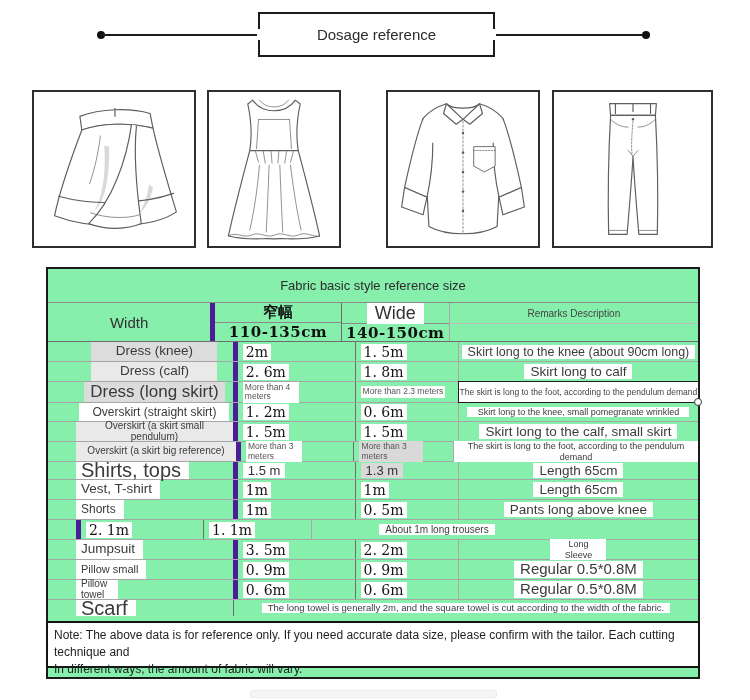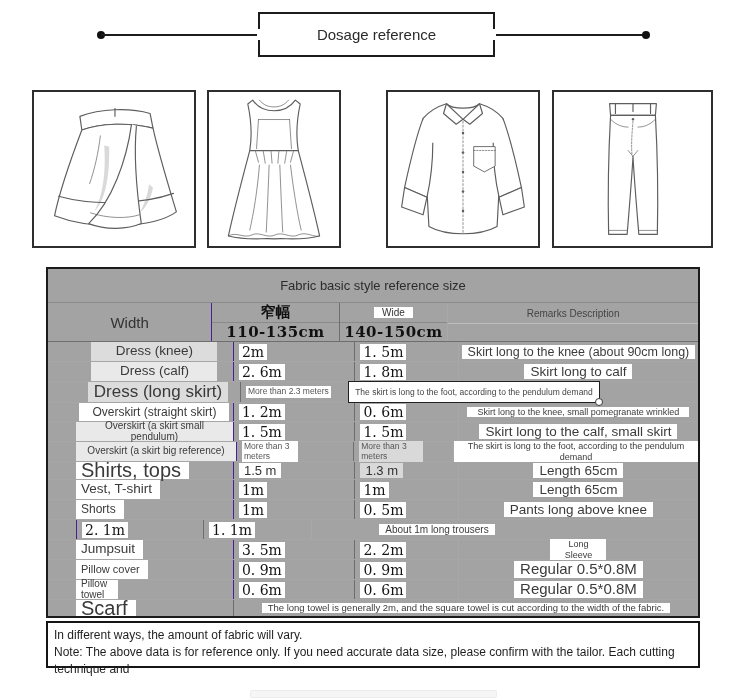--- a/index.html
+++ b/index.html
@@ -20,42 +20,42 @@
 
   
   .ibox{position:absolute;top:90px;height:158px;border:2px solid #2e2e2e;box-sizing:border-box;background:#fff;}
   .ibox svg{display:block;width:100%;height:100%;}
   .ln{fill:none;stroke:#5e5e5e;stroke-width:1.2;stroke-linejoin:round;stroke-linecap:round;}
   .fw{fill:#fff;stroke:#5e5e5e;stroke-width:1.2;stroke-linejoin:round;}
   .thin{stroke-width:0.7;}
   .shade{fill:#d9d9d9;stroke:none;}
 
   
-  #tbl{position:absolute;left:46px;top:267px;width:654px;height:351px;border:2px solid #1b1b1b;
-       box-sizing:border-box;background:#a3a3a3;}
+  #tbl{position:absolute;left:46px;top:267px;width:654px;height:412px;border:2px solid #1b1b1b;
+       box-sizing:border-box;background:#86efac;}
   .title-row{height:34px;border-bottom:1px solid #8a8a8a;display:flex;align-items:center;
        justify-content:center;font-size:13px;color:#2c2c2c;box-sizing:border-box;}
   .trow{display:flex;box-sizing:border-box;border-bottom:1px solid #a6a6a6;position:relative;padding-left:28px;}
   .trow.last{border-bottom:none;}
   .c{box-sizing:border-box;position:relative;display:flex;align-items:center;overflow:visible;}
   .c1{width:164px;}
-  .c2{width:127px;border-left:1px solid #4c1d95;}
+  .c2{width:127px;border-left:5px solid #4c1d95;}
   .c3{width:108px;border-left:1px solid #6e6e6e;}
   .c4{width:251px;border-left:1px solid #a8a8a8;justify-content:center;}
   .cspan{width:486px;border-left:1px solid #6e6e6e;display:flex;align-items:center;justify-content:center;box-sizing:border-box;}
 
   
   .hdrblk{display:flex;height:39px;border-bottom:1px solid #6e6e6e;box-sizing:border-box;}
   .hdrblk .c1{justify-content:center;font-size:15px;color:#333;}
   .hc{display:flex;flex-direction:column;align-items:stretch;}
   .hc .top{height:21px;border-bottom:1px solid #8a8a8a;display:flex;align-items:center;justify-content:center;box-sizing:border-box;}
   .hc .bot{flex:1;display:flex;align-items:center;justify-content:center;}
   .cjk{font-family:"DejaVu Sans",sans-serif;font-weight:bold;font-size:15px;color:#111;}
   .rng{font-family:"DejaVu Serif","Liberation Serif",serif;font-weight:bold;font-size:15px;color:#111;letter-spacing:.5px;}
-  .widehdr{font-size:10px;color:#333;background:#fff;padding:0 8px;}
+  .widehdr{font-size:18px;color:#333;background:#fff;padding:0 8px;}
   .remhdr{font-size:10px;color:#444;}
 
   
   .lab{display:inline-flex;align-items:center;justify-content:center;color:#3a3a3a;
        position:relative;z-index:2;box-sizing:border-box;line-height:1.05;}
   .labC{min-width:126px;margin:0 auto;height:100%;text-align:center;padding:0 6px;}
   .labL{background:#fff;padding:0 8px 0 5px;height:100%;text-align:left;}
   .hl{background:#dcdcdc;} .hl2{background:#e9e9e9;} .wht{background:#fff;}
   .fs17{font-size:17px;} .fs16{font-size:20px;} .fs14{font-size:13.5px;} .fs12{font-size:12px;}
   .fs11{font-size:11px;} .fs10{font-size:10px;}
@@ -229,20 +229,23 @@
         </div>
       <div class="c c4">
           <span class="rem r135">Skirt long to calf</span>
         </div>
     </div>
 
     <div class="trow" style="height:21px;">
       <div class="c c1">
           <span class="lab labC hl fs17" style="min-width:140px;">Dress (long skirt)</span>
         </div>
+      <div class="c c2">
+          <span class="vsm">More than 4 meters</span>
+        </div>
       <div class="c c3">
           <span class="vsm one">More than 2.3 meters</span>
         </div>
       <div class="c c4">
         <div class="obox">
           <span>The skirt is long to the foot, according to the pendulum demand</span>
           <span class="handle"></span>
         </div>
       </div>
     </div>
@@ -359,21 +362,21 @@
       <div class="c c3">
           <span class="val">2. 2m</span>
         </div>
       <div class="c c4">
           <span class="rem r9 w50">Long Sleeve</span>
         </div>
     </div>
 
     <div class="trow" style="height:20px;">
       <div class="c c1">
-          <span class="lab labL fs11">Pillow cover</span>
+          <span class="lab labL fs11">Pillow small</span>
         </div>
       <div class="c c2">
           <span class="val">0. 9m</span>
         </div>
       <div class="c c3">
           <span class="val">0. 9m</span>
         </div>
       <div class="c c4">
           <span class="rem r15">Regular 0.5*0.8M</span>
         </div>
@@ -399,19 +402,19 @@
           <span class="lab labL fs16">Scarf</span>
         </div>
       <div class="cspan">
           <span class="rem r95">The long towel is generally 2m, and the square towel is cut according to the width of the fabric.</span>
         </div>
     </div>
 
   </div>
 
   <div id="note">
+    <div>Note: The above data is for reference only. If you need accurate data size, please confirm with the tailor. Each cutting technique and</div>
     <div>In different ways, the amount of fabric will vary.</div>
-    <div>Note: The above data is for reference only. If you need accurate data size, please confirm with the tailor. Each cutting technique and</div>
   </div>
 
   <div id="fbar"></div>
 
 </div>
 
 </body></html>

